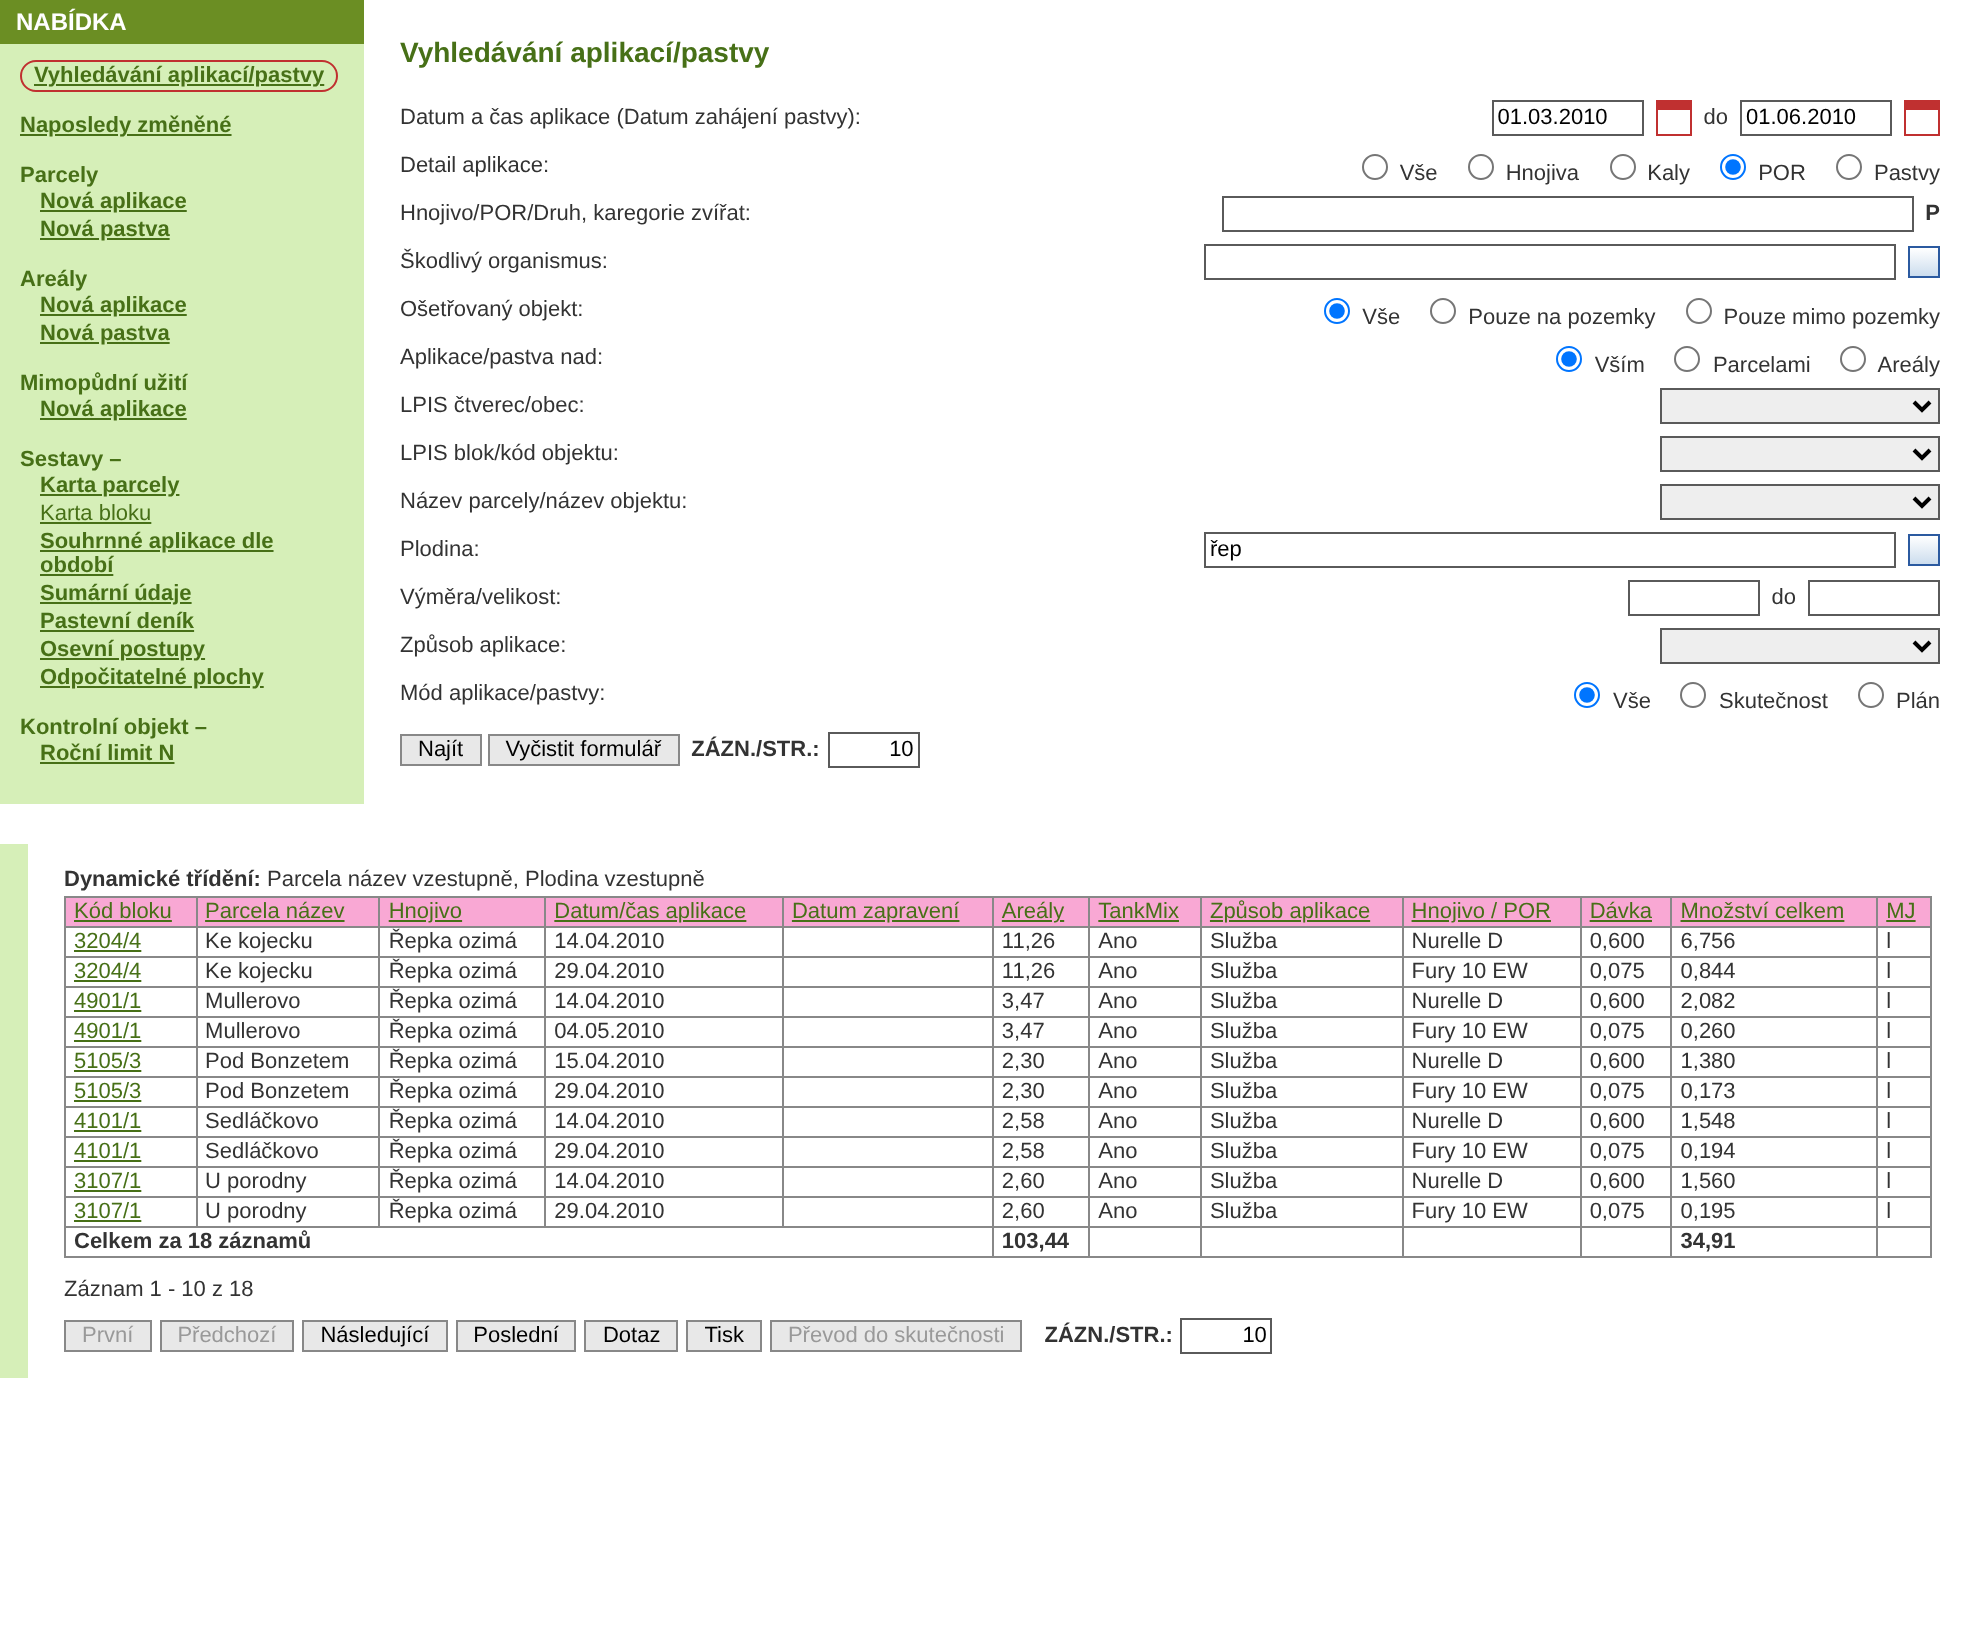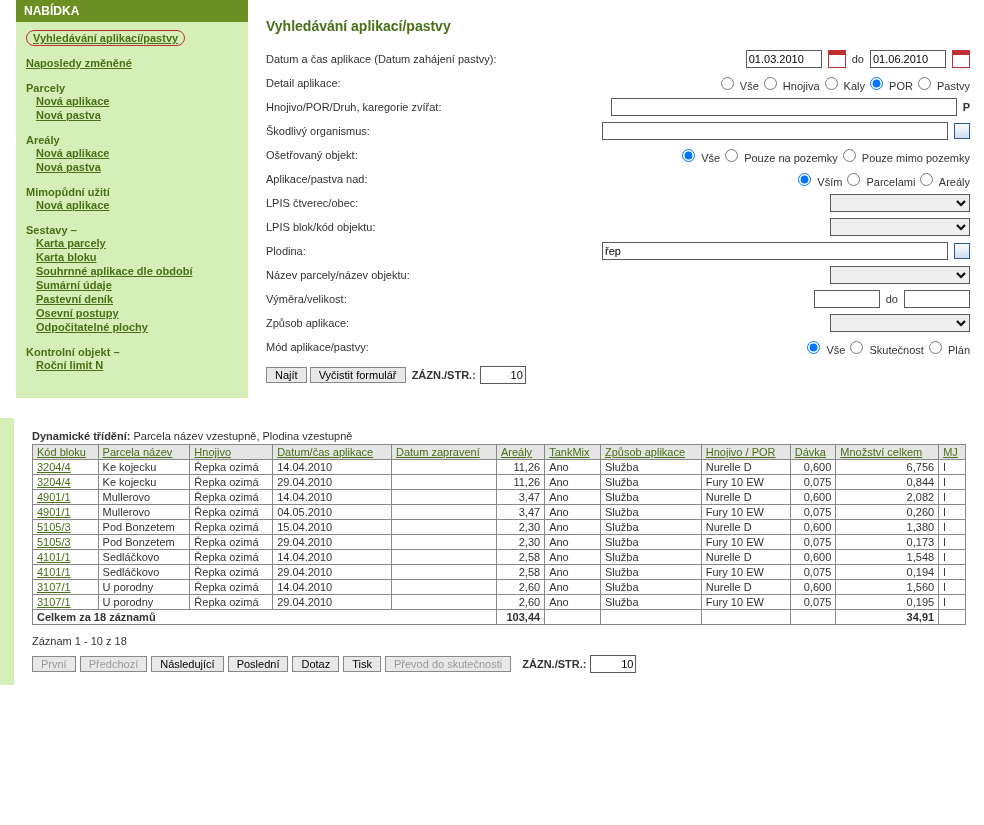--- a/index.html
+++ b/index.html
@@ -1,41 +1,41 @@
 <!DOCTYPE html>
 <html><head>
 <meta charset="utf-8">
 <style>
   body { margin:0; padding:0; font-family: Verdana, Arial, sans-serif; font-size:11px; color:#333; background:#fff; }
   .top { display:flex; }
-  .sidebar { width:232px; background:#d6efb8; padding-bottom:18px;margin-left:16px; }
+  .sidebar { width:182px; background:#d6efb8; padding-bottom:18px; }
   .menu-header { background:#6b8e23; color:#fff; font-weight:bold; padding:4px 8px; font-size:12px; }
   .side-body { padding:8px 10px 0 10px; }
   .side-link { color:#477017; text-decoration:underline; cursor:pointer; display:block; padding:1px 0; }
   .side-title { color:#477017; font-weight:bold; margin-top:12px; }
   .side-sub { padding-left:10px; }
   .circle { border:1px solid #c03030; border-radius:14px; padding:1px 6px; display:inline-block; }
   .content { flex:1; padding:18px 14px 10px 18px; }
   h2.section { color:#477017; font-size:14px; margin:0 0 14px 0; }
   .form-row { display:flex; align-items:center; min-height:22px; margin:2px 0; }
   .lbl { width:320px; }
   .ctrls { flex:1; display:flex; align-items:center; justify-content:flex-end; gap:6px; }
-  .radio-group { display:flex; }
+  .radio-group { display:flex; gap:10px; }
   input[type=text] { border:1px solid #5a5a5a; height:16px; font-size:11px; padding:0 2px; }
   select { border:1px solid #5a5a5a; background:#eee; height:18px; width:140px; }
   .cal { display:inline-block; width:16px; height:16px; background:#fff; border:1px solid #c03030; position:relative; }
   .cal::before{content:"";position:absolute;top:0;left:0;right:0;height:4px;background:#c03030;}
   .book { display:inline-block; width:14px; height:14px; border:1px solid #2b5aa0; background:linear-gradient(#fff,#cde); }
   button, .btn { font-family:inherit; font-size:11px; background:#e8e8e8; border:1px solid #888; padding:1px 8px; cursor:pointer; }
   .btn[disabled] { color:#999; cursor:default; }
   .bottom { padding:12px 18px; }
   table.results { border-collapse:collapse; width:100%; }
   table.results th, table.results td { border:1px solid #888; padding:1px 4px; text-align:left; white-space:nowrap; font-size:11px; }
-  table.results th { background:#e5e5e5; color:#477017; font-weight:normal; text-decoration:underline; cursor:pointer; }
-  table.results td.num { text-align:right; }
+  table.results th { background:#f9a8d4; color:#477017; font-weight:normal; text-decoration:underline; cursor:pointer; }
+  table.results td.num { text-align:left; }
   .klink { color:#477017; text-decoration:underline; cursor:pointer; }
   .footer-row td { font-weight:bold; }
   .pager { margin-top:8px; display:flex; align-items:center; gap:4px; }
   .divider { height:20px; background:#fff; }
 </style>
 </head>
 <body>
 
 <div class="top">
   <div class="sidebar">
@@ -57,21 +57,21 @@
       </div>
 
       <div class="side-title">Mimopůdní užití</div>
       <div class="side-sub">
         <a class="side-link" style="font-weight:bold">Nová aplikace</a>
       </div>
 
       <div class="side-title">Sestavy –</div>
       <div class="side-sub">
         <a class="side-link" style="font-weight:bold">Karta parcely</a>
-        <a class="side-link" style="font-weight:bold">Karta bloku</a>
+        <a class="side-link" style="font-weight:normal">Karta bloku</a>
         <a class="side-link" style="font-weight:bold">Souhrnné aplikace dle období</a>
         <a class="side-link" style="font-weight:bold">Sumární údaje</a>
         <a class="side-link" style="font-weight:bold">Pastevní deník</a>
         <a class="side-link" style="font-weight:bold">Osevní postupy</a>
         <a class="side-link" style="font-weight:bold">Odpočitatelné plochy</a>
       </div>
 
       <div class="side-title">Kontrolní objekt –</div>
       <div class="side-sub">
         <a class="side-link" style="font-weight:bold">Roční limit N</a>
@@ -150,32 +150,32 @@
           <select></select>
         </div>
     </div>
     <div class="form-row">
       <div class="lbl">LPIS blok/kód objektu:</div>
       <div class="ctrls">
           <select></select>
         </div>
     </div>
     <div class="form-row">
+      <div class="lbl">Název parcely/název objektu:</div>
+      <div class="ctrls">
+          <select></select>
+        </div>
+    </div>
+
+    <div class="form-row">
       <div class="lbl">Plodina:</div>
       <div class="ctrls">
         <input type="text" style="width: 340px;" value="řep">
         <span class="book"></span>
       </div>
-    </div>
-
-    <div class="form-row">
-      <div class="lbl">Název parcely/název objektu:</div>
-      <div class="ctrls">
-          <select></select>
-        </div>
     </div>
 
     <div class="form-row">
       <div class="lbl">Výměra/velikost:</div>
       <div class="ctrls">
         <input type="text" style="width: 60px;">
         <span>do</span>
         <input type="text" style="width: 60px;">
       </div>
     </div>

